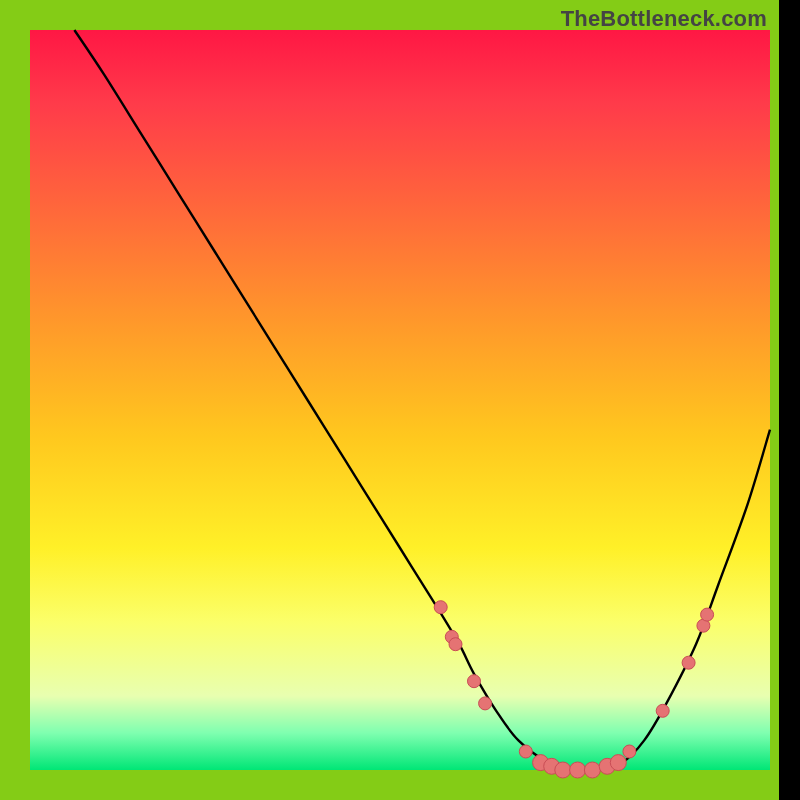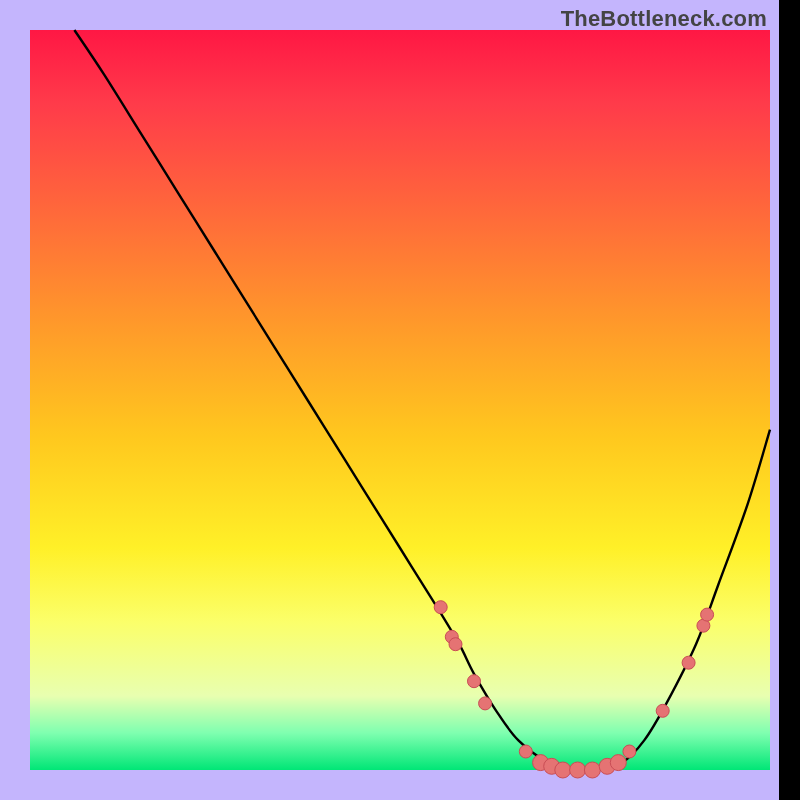--- a/index.html
+++ b/index.html
@@ -1,21 +1,21 @@
 <!DOCTYPE html>
 <html><head>
 <meta charset="utf-8">
 <style>
   * { margin: 0; padding: 0; box-sizing: border-box; }
   html, body { width: 800px; height: 800px; overflow: hidden; background: #000; }
   .frame {
     position: relative;
     width: 779px;
     height: 800px;
-    background: #c4b5fd;
+    background: #84cc16;
   }
   .plot-area {
     position: absolute;
     left: 30px;
     top: 30px;
     width: 740px;
     height: 740px;
     background: linear-gradient(to bottom,
       #ff1744 0%,
       #ff3b4a 10%,

